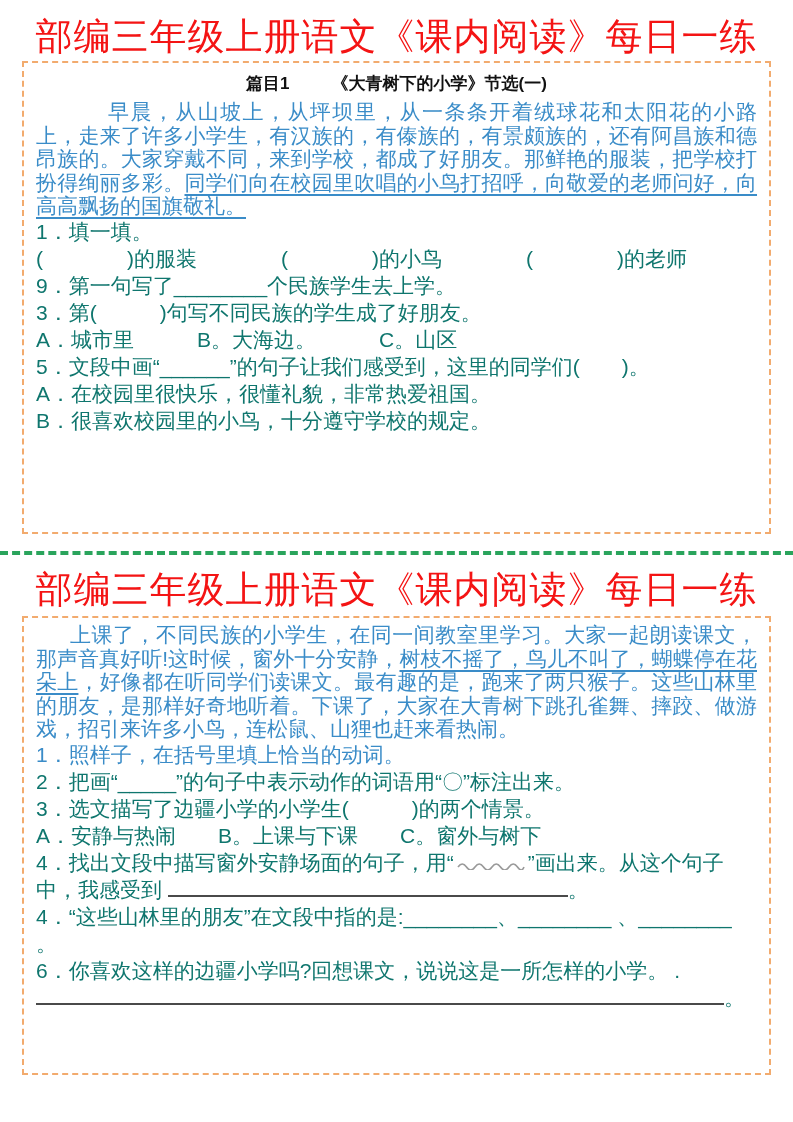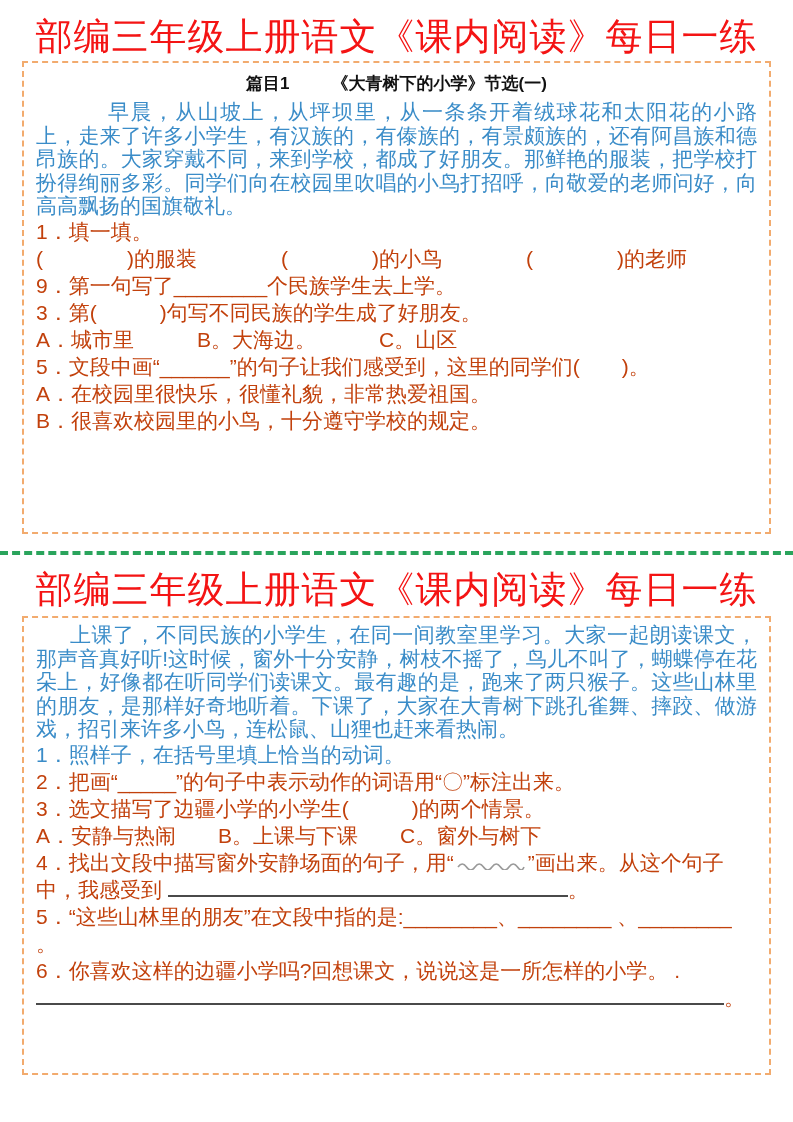--- a/index.html
+++ b/index.html
@@ -32,23 +32,23 @@
     line-height:32px; color:#111; white-space:nowrap;
   }
   .heading-gap { display:inline-block; width:42px; }
 
   .passage {
     color:#3a8cc8; font-size:21px; line-height:23.5px;
     text-align:justify;
   }
   .box1 .passage { text-indent:72px; }
   .box2 .passage { text-indent:34px; }
-  .u { text-underline-offset:4px; }
+  .u { text-decoration:underline; text-underline-offset:4px; }
 
-  .qline { font-size:21px; line-height:27px; color:#c2410c; }
+  .qline { font-size:21px; line-height:27px; color:#0f766e; }
   .qline.blue { color:#3a8cc8; }
 
   .blank {
     display:inline-block; border-bottom:2px solid #4a4a4a;
     height:15px; vertical-align:baseline;
   }
   .blank-long { width:400px; }
   .blank-full { width:688px; }
 
   .wavy-icon { vertical-align:baseline; margin:0 3px 0 3px; }
@@ -96,19 +96,19 @@
 
       <p class="qline blue">1．照样子，在括号里填上恰当的动词。</p>
       <p class="qline">2．把画“_____”的句子中表示动作的词语用“〇”标注出来。</p>
       <p class="qline">3．选文描写了边疆小学的小学生(　　　)的两个情景。</p>
       <p class="qline">A．安静与热闹　　B。上课与下课　　C。窗外与树下</p>
 
       <p class="qline"><span>4．找出文段中描写窗外安静场面的句子，用“</span><svg class="wavy-icon" width="68" height="10" viewBox="0 0 68 10">
             <path d="M1 7 Q 5.25 1 9.5 7 T 18 7 T 26.5 7 T 35 7 T 43.5 7 T 52 7 T 60.5 7 T 67 7" stroke="#9a9a9a" stroke-width="1.6" fill="none"></path>
           </svg><span>”画出来。从这个句子中，我感受到 </span><span class="blank blank-long"></span><span>。</span></p>
 
-      <p class="qline">5．“这些山林里的朋友”在文段中指的是:________、________ 、________ 。</p>
+      <p class="qline">4．“这些山林里的朋友”在文段中指的是:________、________ 、________ 。</p>
       <p class="qline">6．你喜欢这样的边疆小学吗?回想课文，说说这是一所怎样的小学。  .</p>
       <p class="qline"><span class="blank blank-full"></span><span>。</span></p>
     </div>
   </div>
 
 </div>
 
 </body></html>

